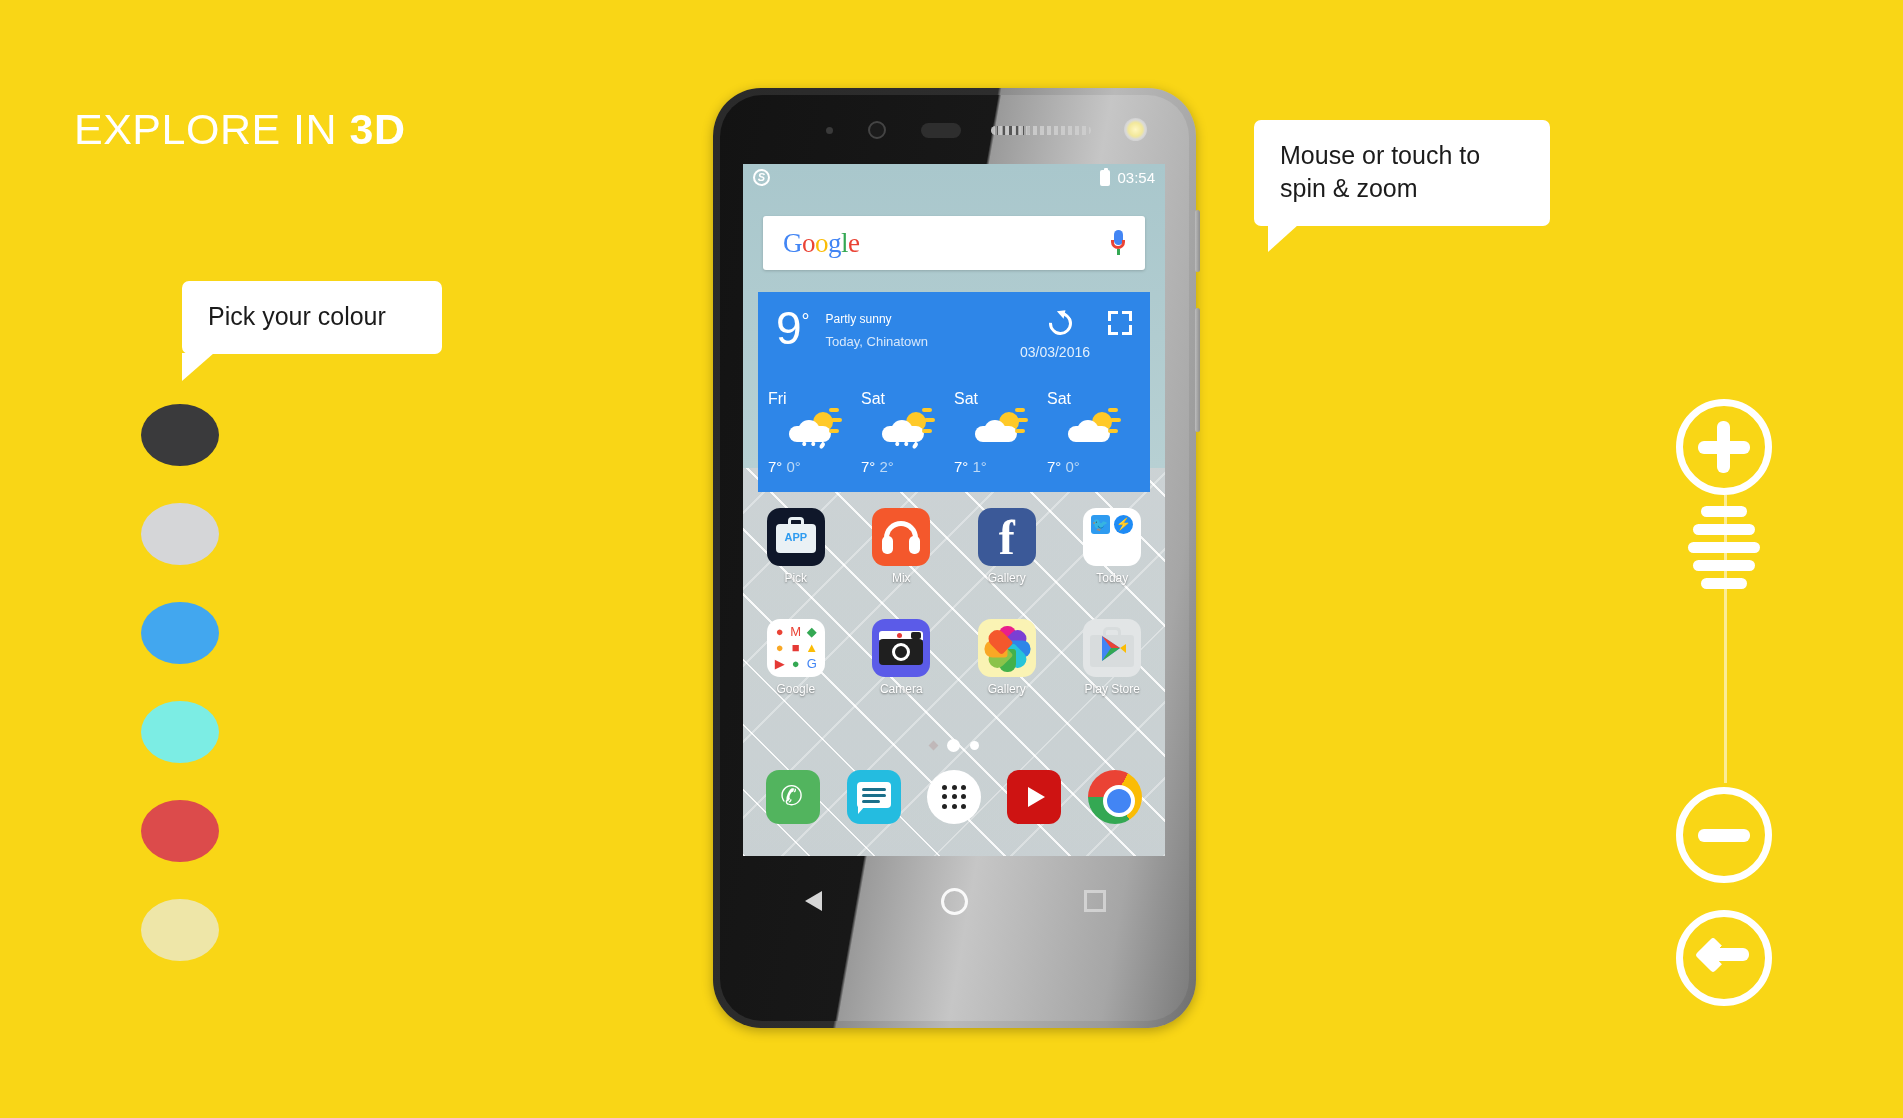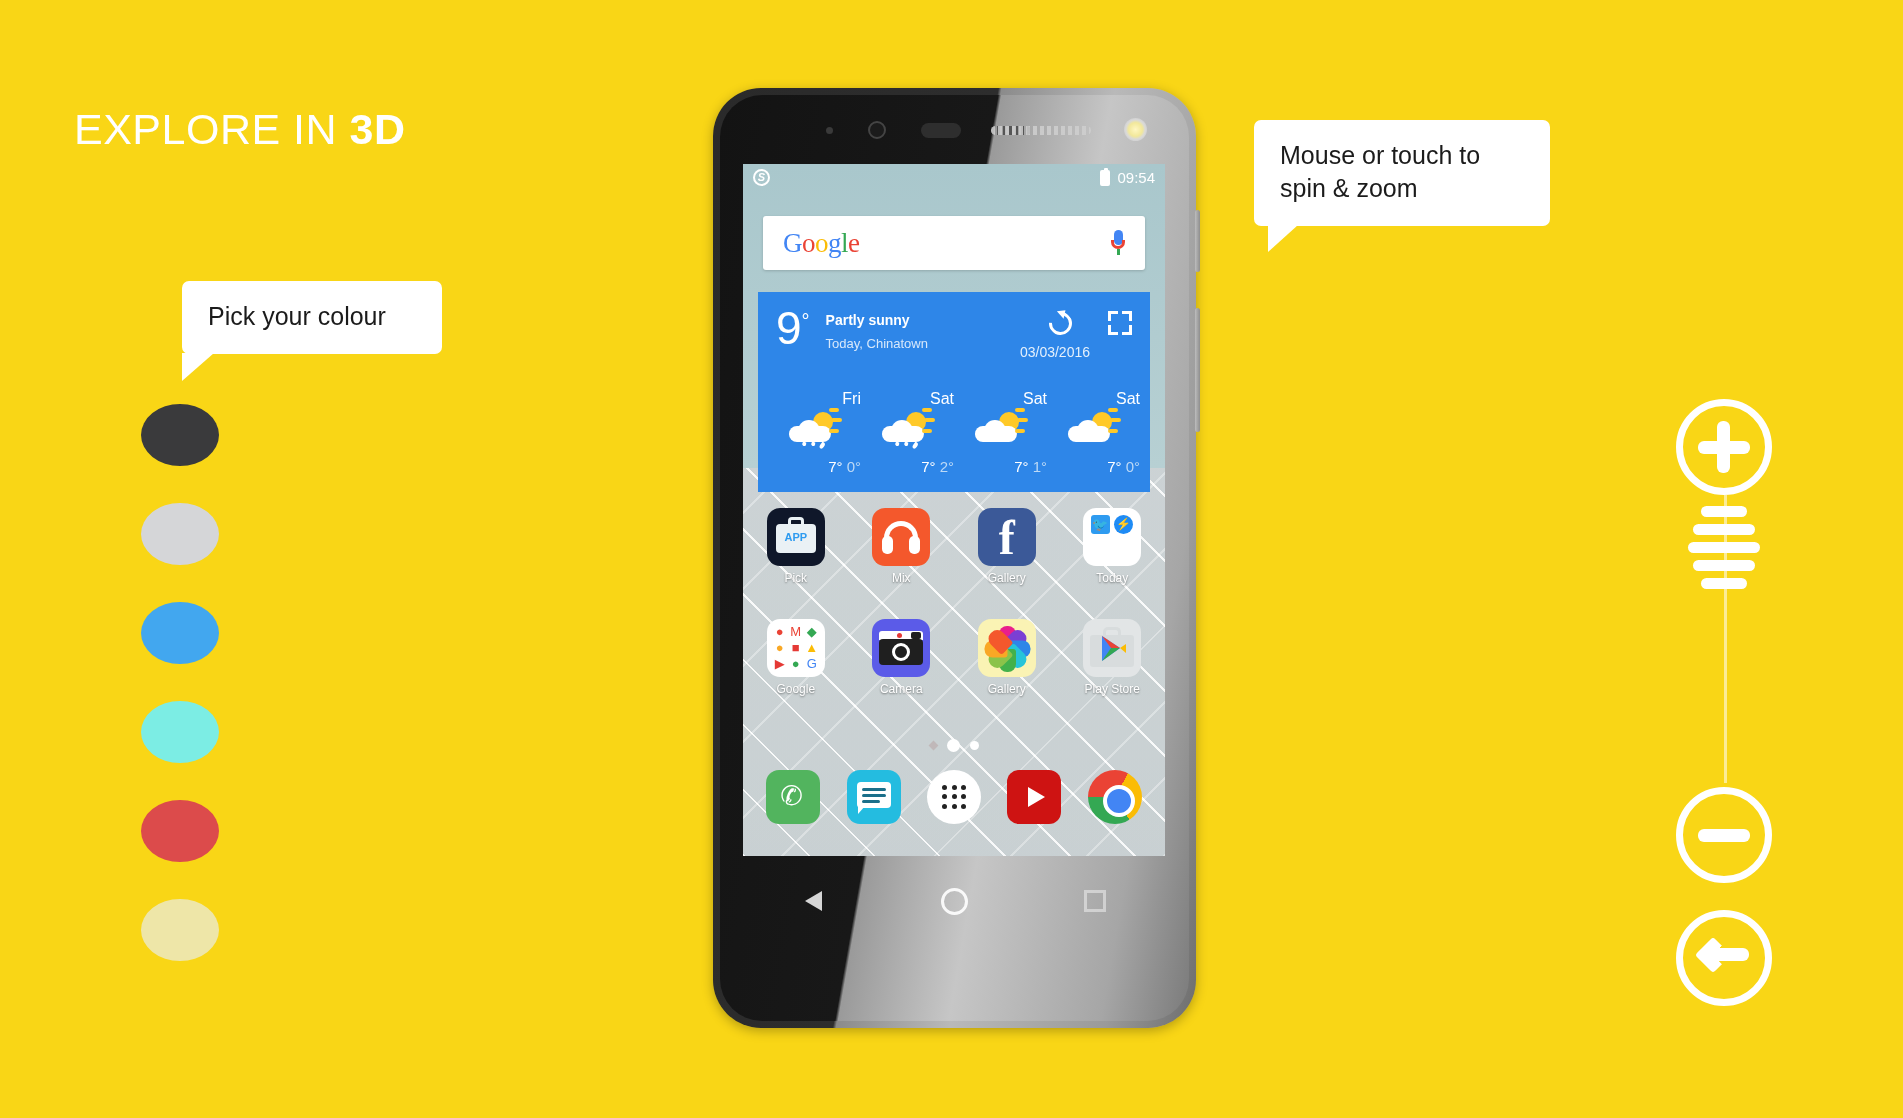--- a/index.html
+++ b/index.html
@@ -189,40 +189,40 @@
 
   
   #weather{
     position:absolute; left:15px; top:128px; width:392px; height:200px;
     background:#2E86E8; color:#fff; z-index:4;
   }
   #w-top{ display:flex; align-items:flex-start; padding:16px 18px 0 18px; height:92px; }
   #w-temp{ font-size:46px; font-weight:300; line-height:.9; position:relative; }
   #w-temp sup{ font-size:20px; vertical-align:super; font-weight:400; }
   #w-mid{ margin-left:16px; padding-top:4px; }
-  #w-cond{ font-size:14px; font-weight:700; }
+  #w-cond{ font-size:12px; font-weight:400; }
   #w-loc{ font-size:13px; color:#d7e8fb; margin-top:8px; }
   #w-right{ margin-left:auto; text-align:center; }
   #w-icons{ display:flex; gap:36px; justify-content:flex-end; align-items:center;
     height:30px; }
   #refresh{ width:23px; height:23px; border:3px solid #fff; border-radius:50%;
     border-top-color:transparent; transform:rotate(-42deg); position:relative; }
   #refresh:after{ content:""; position:absolute; right:-4px; top:-3px;
     border-left:7px solid #fff; border-top:5px solid transparent;
     border-bottom:5px solid transparent; }
   #expand{ width:24px; height:24px; position:relative; }
   #expand i{ position:absolute; width:10px; height:10px; }
   #expand i:nth-child(1){ left:0;  top:0;  border-left:3px solid #fff; border-top:3px solid #fff; }
   #expand i:nth-child(2){ right:0; top:0;  border-right:3px solid #fff; border-top:3px solid #fff; }
   #expand i:nth-child(3){ left:0;  bottom:0;border-left:3px solid #fff; border-bottom:3px solid #fff; }
   #expand i:nth-child(4){ right:0; bottom:0;border-right:3px solid #fff;border-bottom:3px solid #fff; }
   #w-date{ font-size:14px; color:#e4f0fc; margin-top:6px; margin-right:42px; }
 
   #forecast{ display:flex; padding:6px 10px 0 10px; }
-  .fc{ flex:1; text-align:right; }
+  .fc{ flex:1; text-align:left; }
   .fc-day{ font-size:16px; font-weight:500; }
   .fc-ico{ height:44px; position:relative; margin:4px 0 2px; }
   .fc-temp{ font-size:15px; }
   .fc-temp .lo{ color:#bcd9f6; }
 
   
   .sun{ position:absolute; width:20px; height:20px; border-radius:50%;
     background:#FFC928; left:50%; top:0; margin-left:-2px; }
   .sunray{ position:absolute; background:#FFC928; border-radius:2px; }
   .cloud{ position:absolute; left:50%; top:8px; transform:translateX(-62%);
@@ -418,21 +418,21 @@
 
   <div id="screen">
     <div id="wallpaper"></div>
     <div id="wall-geo"></div>
     <div id="wall-top"></div>
 
     <div id="statusbar">
       <span id="sicon">S</span>
       <span id="status-right">
         <span id="battery"></span>
-        <span>09:54</span>
+        <span>03:54</span>
       </span>
     </div>
 
     <div id="gbar">
       <span id="glogo"><span>G</span><span>o</span><span>o</span><span>g</span><span>l</span><span>e</span></span>
       <span id="mic">
         <i id="mic-cap"></i>
           <i id="mic-arc"></i>
           <i id="mic-stem"></i>
       </span>

